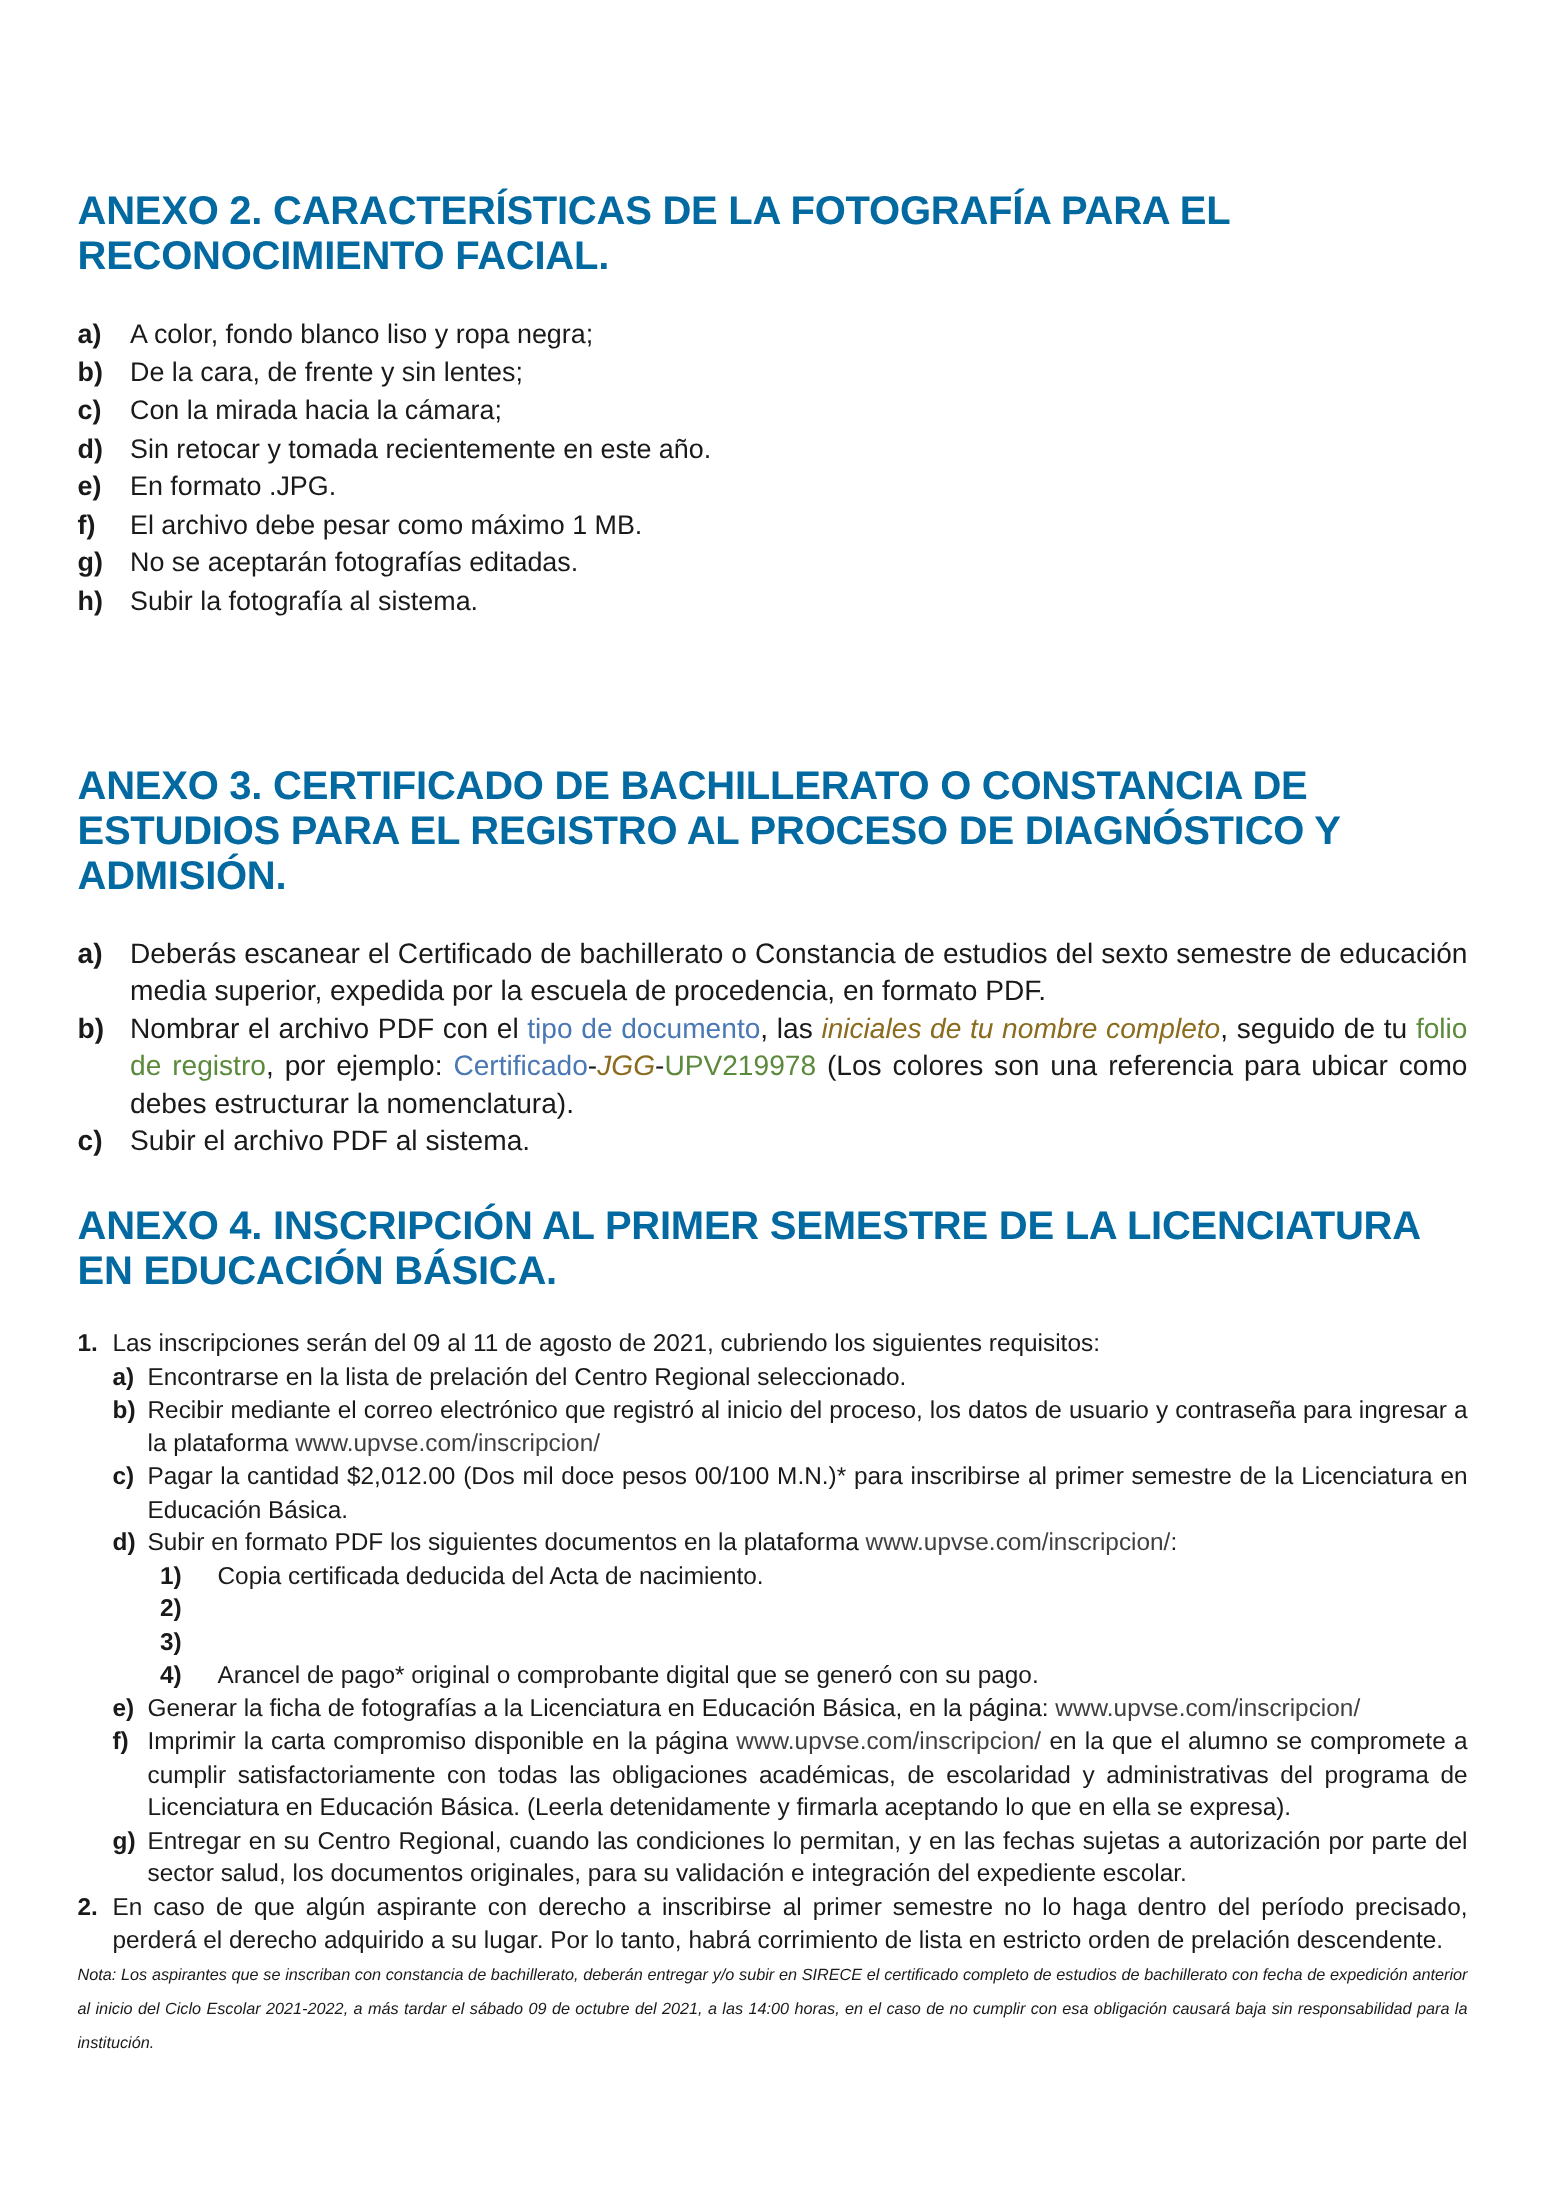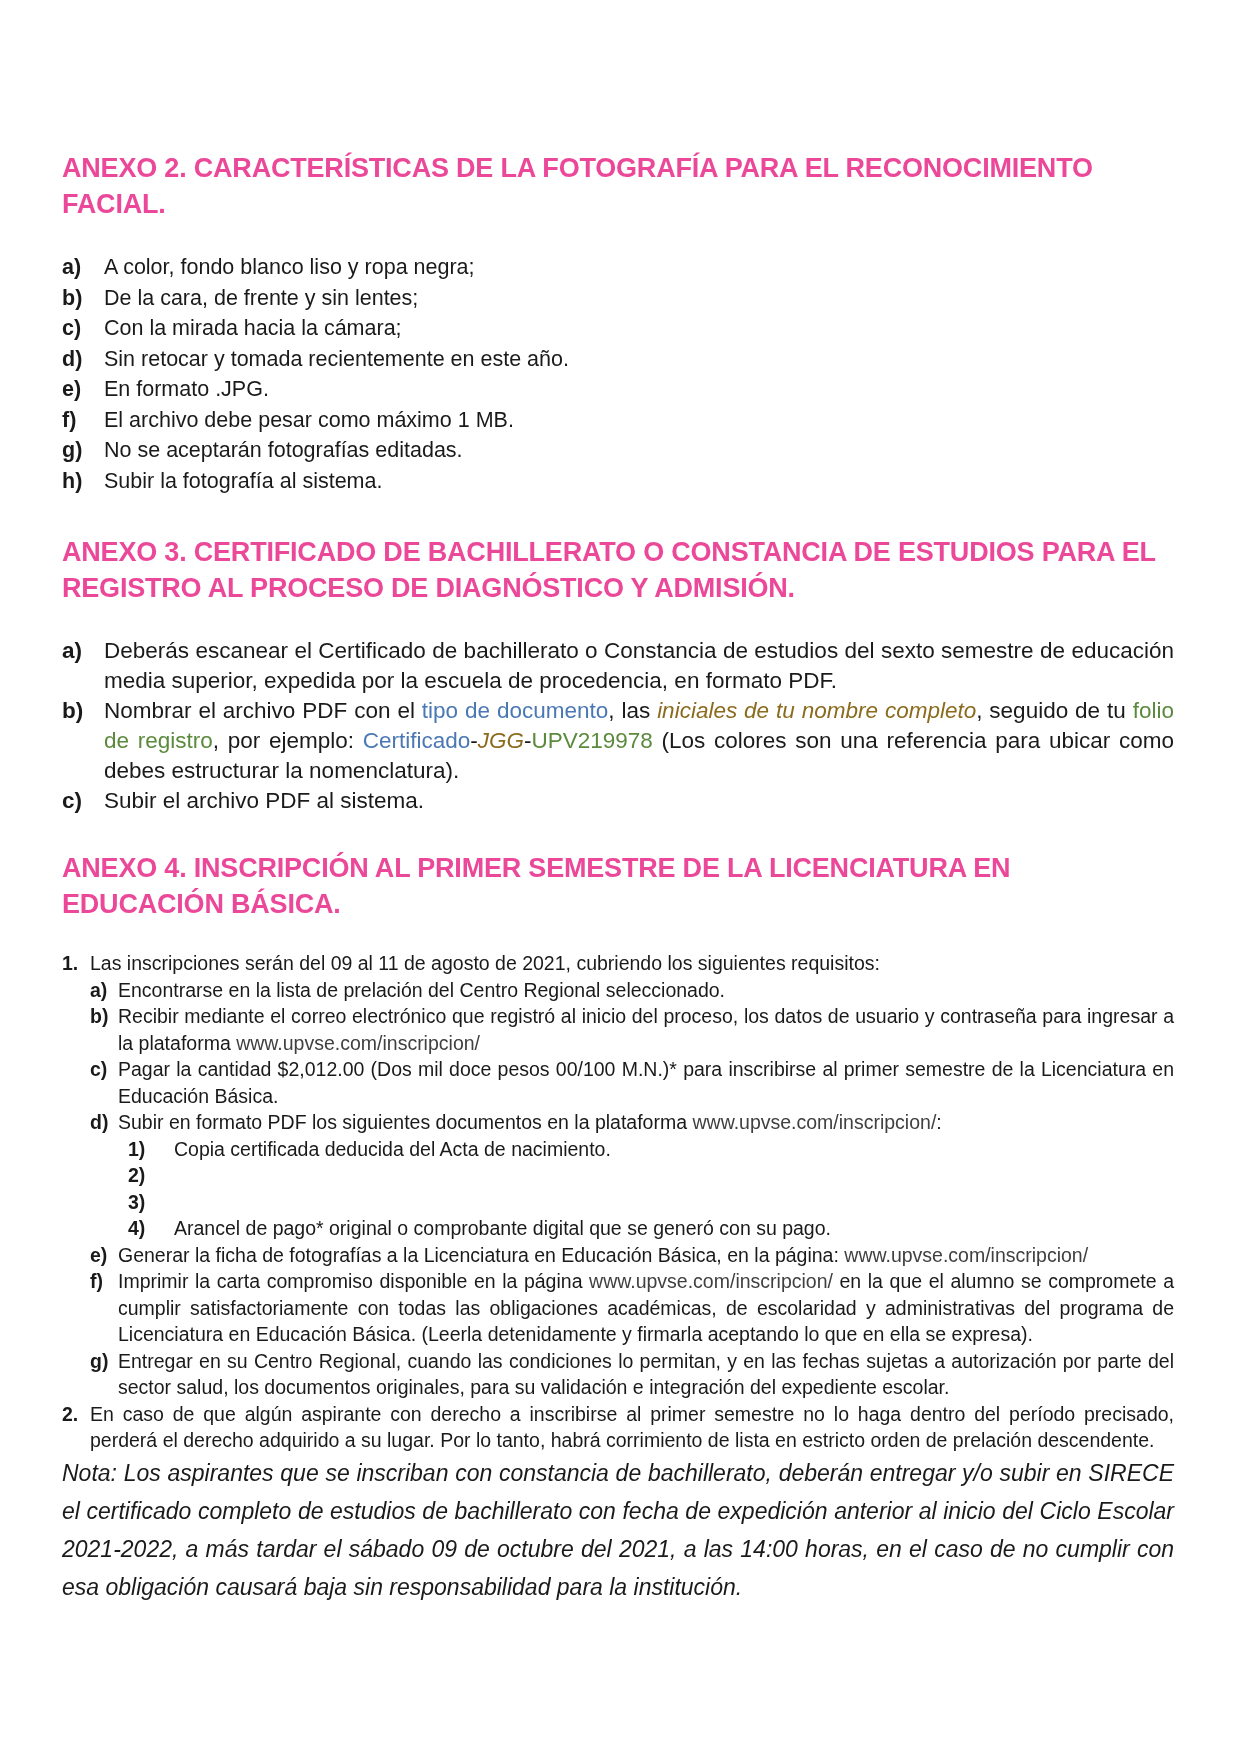--- a/index.html
+++ b/index.html
@@ -1,35 +1,35 @@
 <!DOCTYPE html>
 <html><head>
 <meta charset="utf-8">
 <style>
   html, body { margin: 0; padding: 0; background: #ffffff; }
   body { width: 1241px; height: 1754px; position: relative; font-family: "Liberation Sans", sans-serif; color: #1a1a1a; }
   .page { position: absolute; left: 62px; top: 150px; width: 1112px; }
-  h2 { font-family: "Liberation Sans", sans-serif; font-weight: bold; font-size: 27px; line-height: 36px; margin: 0; color: #ec4899; letter-spacing: -0.2px; }
+  h2 { font-family: "Liberation Sans", sans-serif; font-weight: bold; font-size: 32px; line-height: 36px; margin: 0; color: #0369a1; letter-spacing: -0.2px; }
   .list { margin: 0; padding: 0; list-style: none; }
   .li { display: flex; font-size: 21.5px; line-height: 30.5px; }
   .lbl { font-weight: bold; width: 42px; flex: none; }
   .txt { flex: 1; text-align: justify; }
   .s2 .li { font-size: 22.5px; line-height: 30px; }
   .s4 .li { font-size: 19.5px; line-height: 26.5px; }
   .s4 .lvl1 .lbl { width: 28px; }
   .s4 .lvl2 { padding-left: 28px; }
   .s4 .lvl2 .lbl { width: 28px; }
   .s4 .lvl3 { padding-left: 66px; }
   .s4 .lvl3 .lbl { width: 46px; }
   .blue { color: #4a78b5; }
   .gold { color: #8b6b1e; font-style: italic; }
   .green { color: #5b8a3c; }
   .link { color: #404040; }
   .b { font-weight: normal; }
-  .nota { font-size: 23px; line-height: 38px; font-style: italic; text-align: justify; }
+  .nota { font-size: 13px; line-height: 27px; font-style: italic; text-align: justify; }
   .nota .b { font-style: italic; }
 </style>
 </head>
 <body>
 
 <div class="page">
 
   <section>
     <h2>ANEXO 2. CARACTERÍSTICAS DE LA FOTOGRAFÍA PARA EL RECONOCIMIENTO FACIAL.</h2>
     <div class="list" style="margin-top:30px;">
@@ -61,21 +61,21 @@
           <span class="lbl">g)</span>
           <span class="txt">No se aceptarán fotografías editadas.</span>
         </div>
       <div class="li">
           <span class="lbl">h)</span>
           <span class="txt">Subir la fotografía al sistema.</span>
         </div>
     </div>
   </section>
 
-  <section class="s3" style="margin-top:38px;">
+  <section class="s3" style="margin-top:114px;">
     <h2>ANEXO 3. CERTIFICADO DE BACHILLERATO O CONSTANCIA DE ESTUDIOS PARA EL REGISTRO AL PROCESO DE DIAGNÓSTICO Y ADMISIÓN.</h2>
     <div class="list s2" style="margin-top:30px;">
       <div class="li">
           <span class="lbl">a)</span>
           <span class="txt">Deberás escanear el Certificado de bachillerato o Constancia de estudios del sexto semestre de educación media superior, expedida por la escuela de procedencia, en formato PDF.</span>
         </div>
       <div class="li">
           <span class="lbl">b)</span>
         <span class="txt"><span>Nombrar el archivo PDF con el </span><span class="blue">tipo de documento</span><span>, las </span><span class="gold">iniciales de tu nombre completo</span><span>, seguido de tu </span><span class="green">folio de registro</span><span>, por ejemplo: </span><span class="blue">Certificado</span><span>-</span><span class="gold">JGG</span><span>-</span><span class="green">UPV219978</span><span> (Los colores son una referencia para ubicar como debes estructurar la nomenclatura).</span></span>
       </div>

